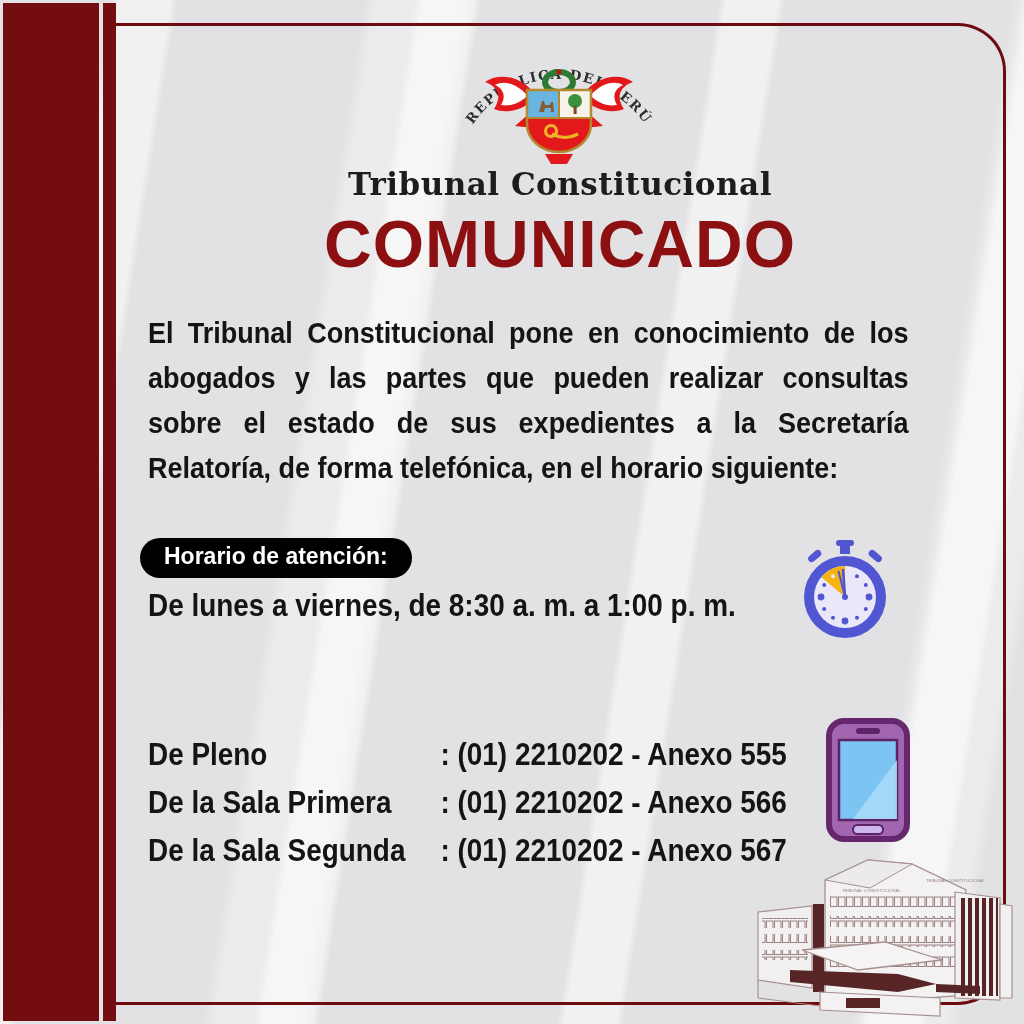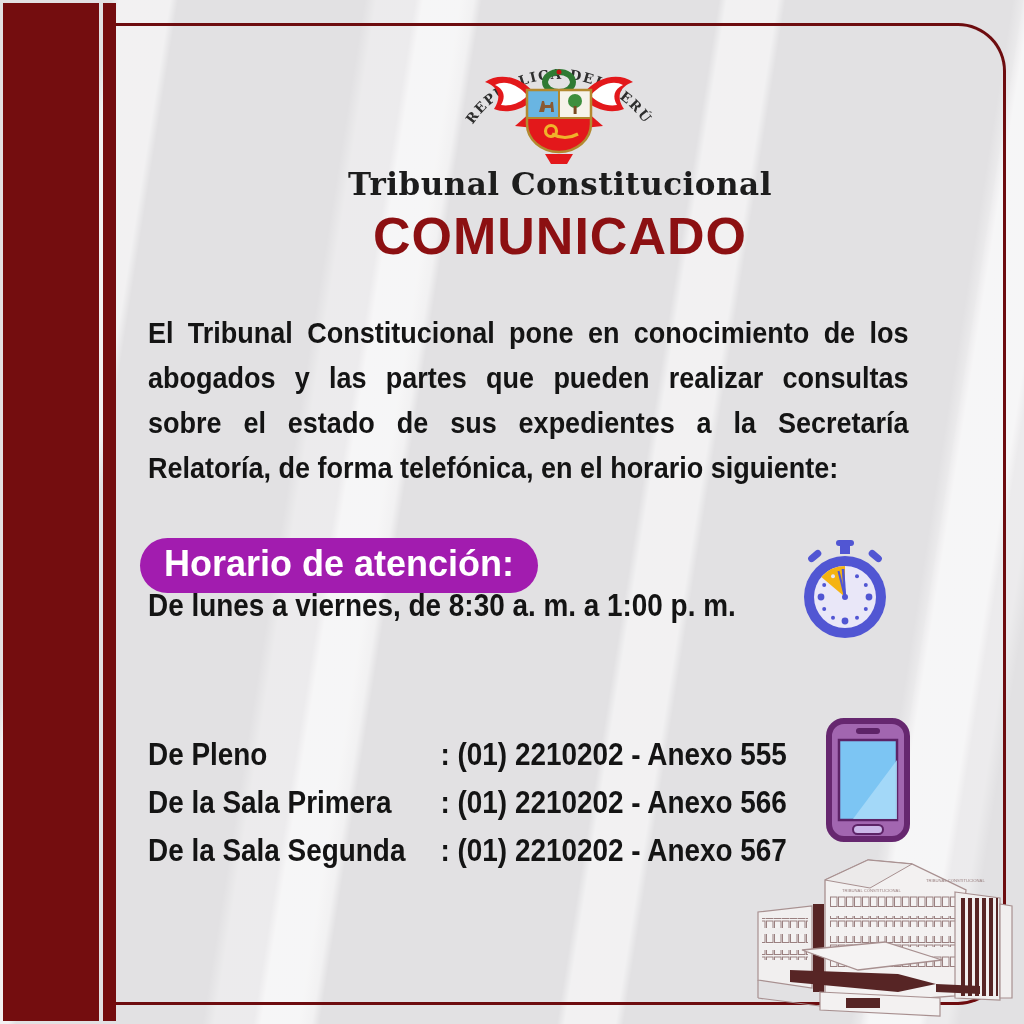--- a/index.html
+++ b/index.html
@@ -39,32 +39,32 @@
     border-radius:0 48px 48px 0;z-index:1;
   }
   .coat{position:absolute;left:439px;top:48px;width:240px;height:122px;z-index:2;}
   .inst-name{
     position:absolute;left:114px;top:166px;width:892px;text-align:center;
     font-family:"DejaVu Serif",serif;font-weight:700;font-size:31px;color:#1d1d1d;
     letter-spacing:.5px;z-index:2;
   }
   .main-title{
     position:absolute;left:114px;top:206px;width:892px;text-align:center;
-    font-size:52px;font-weight:800;color:#8c1012;letter-spacing:1px;z-index:2;
+    font-size:66px;font-weight:800;color:#8c1012;letter-spacing:1px;z-index:2;
   }
   .para{
     position:absolute;left:148px;top:310px;width:845px;
     transform:scaleX(.9);transform-origin:0 0;
     font-size:30px;font-weight:700;color:#141414;line-height:45px;z-index:2;
   }
   .para .jline{text-align:justify;text-align-last:justify;}
   .para .lline{text-align:left;}
   .pill{
-    position:absolute;display:inline-block;background:#a21caf;color:#fff;
-    font-size:36px;font-weight:700;line-height:1.15;
+    position:absolute;display:inline-block;background:#000000;color:#fff;
+    font-size:23px;font-weight:700;line-height:1.15;
     padding:5px 24px 9px;border-radius:30px;z-index:2;white-space:nowrap;
   }
   .pill-sched{left:140px;top:538px;}
   .pill-exp{left:140px;top:682px;}
   .sched-text{
     position:absolute;left:148px;top:588px;width:845px;
     transform:scaleX(.9);transform-origin:0 0;
     font-size:31px;font-weight:700;color:#141414;z-index:2;white-space:nowrap;
   }
   .rows{

